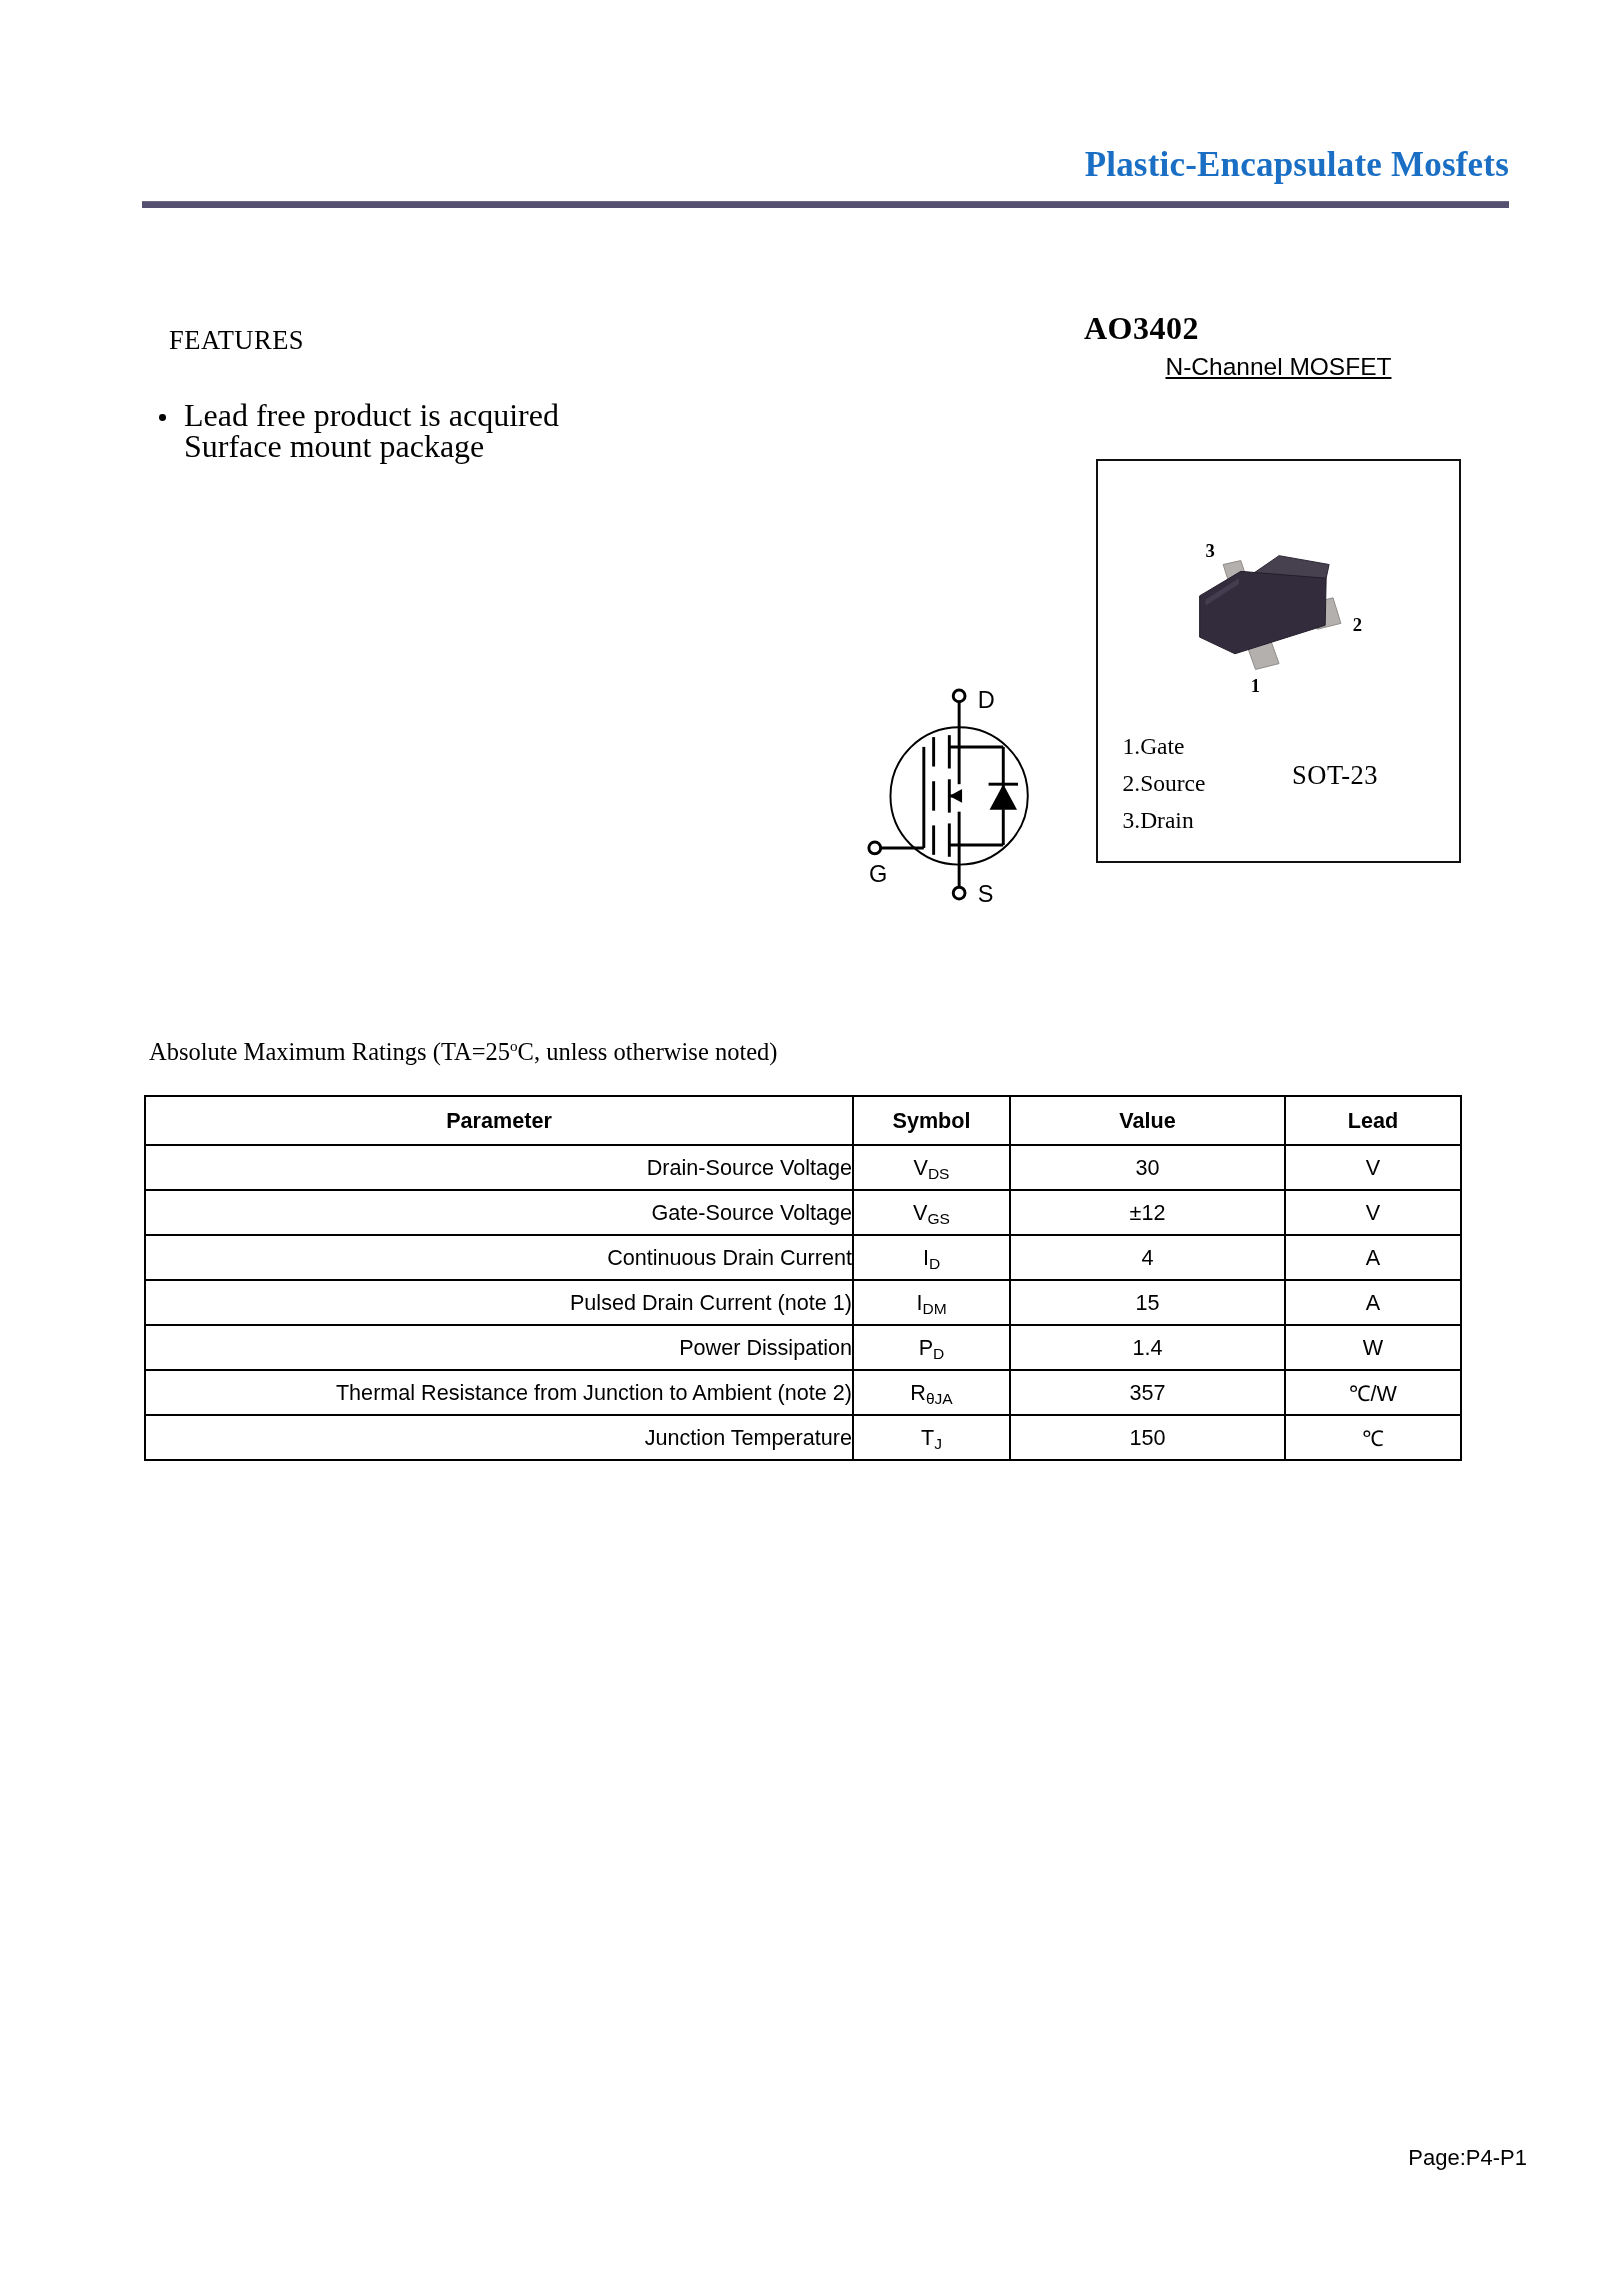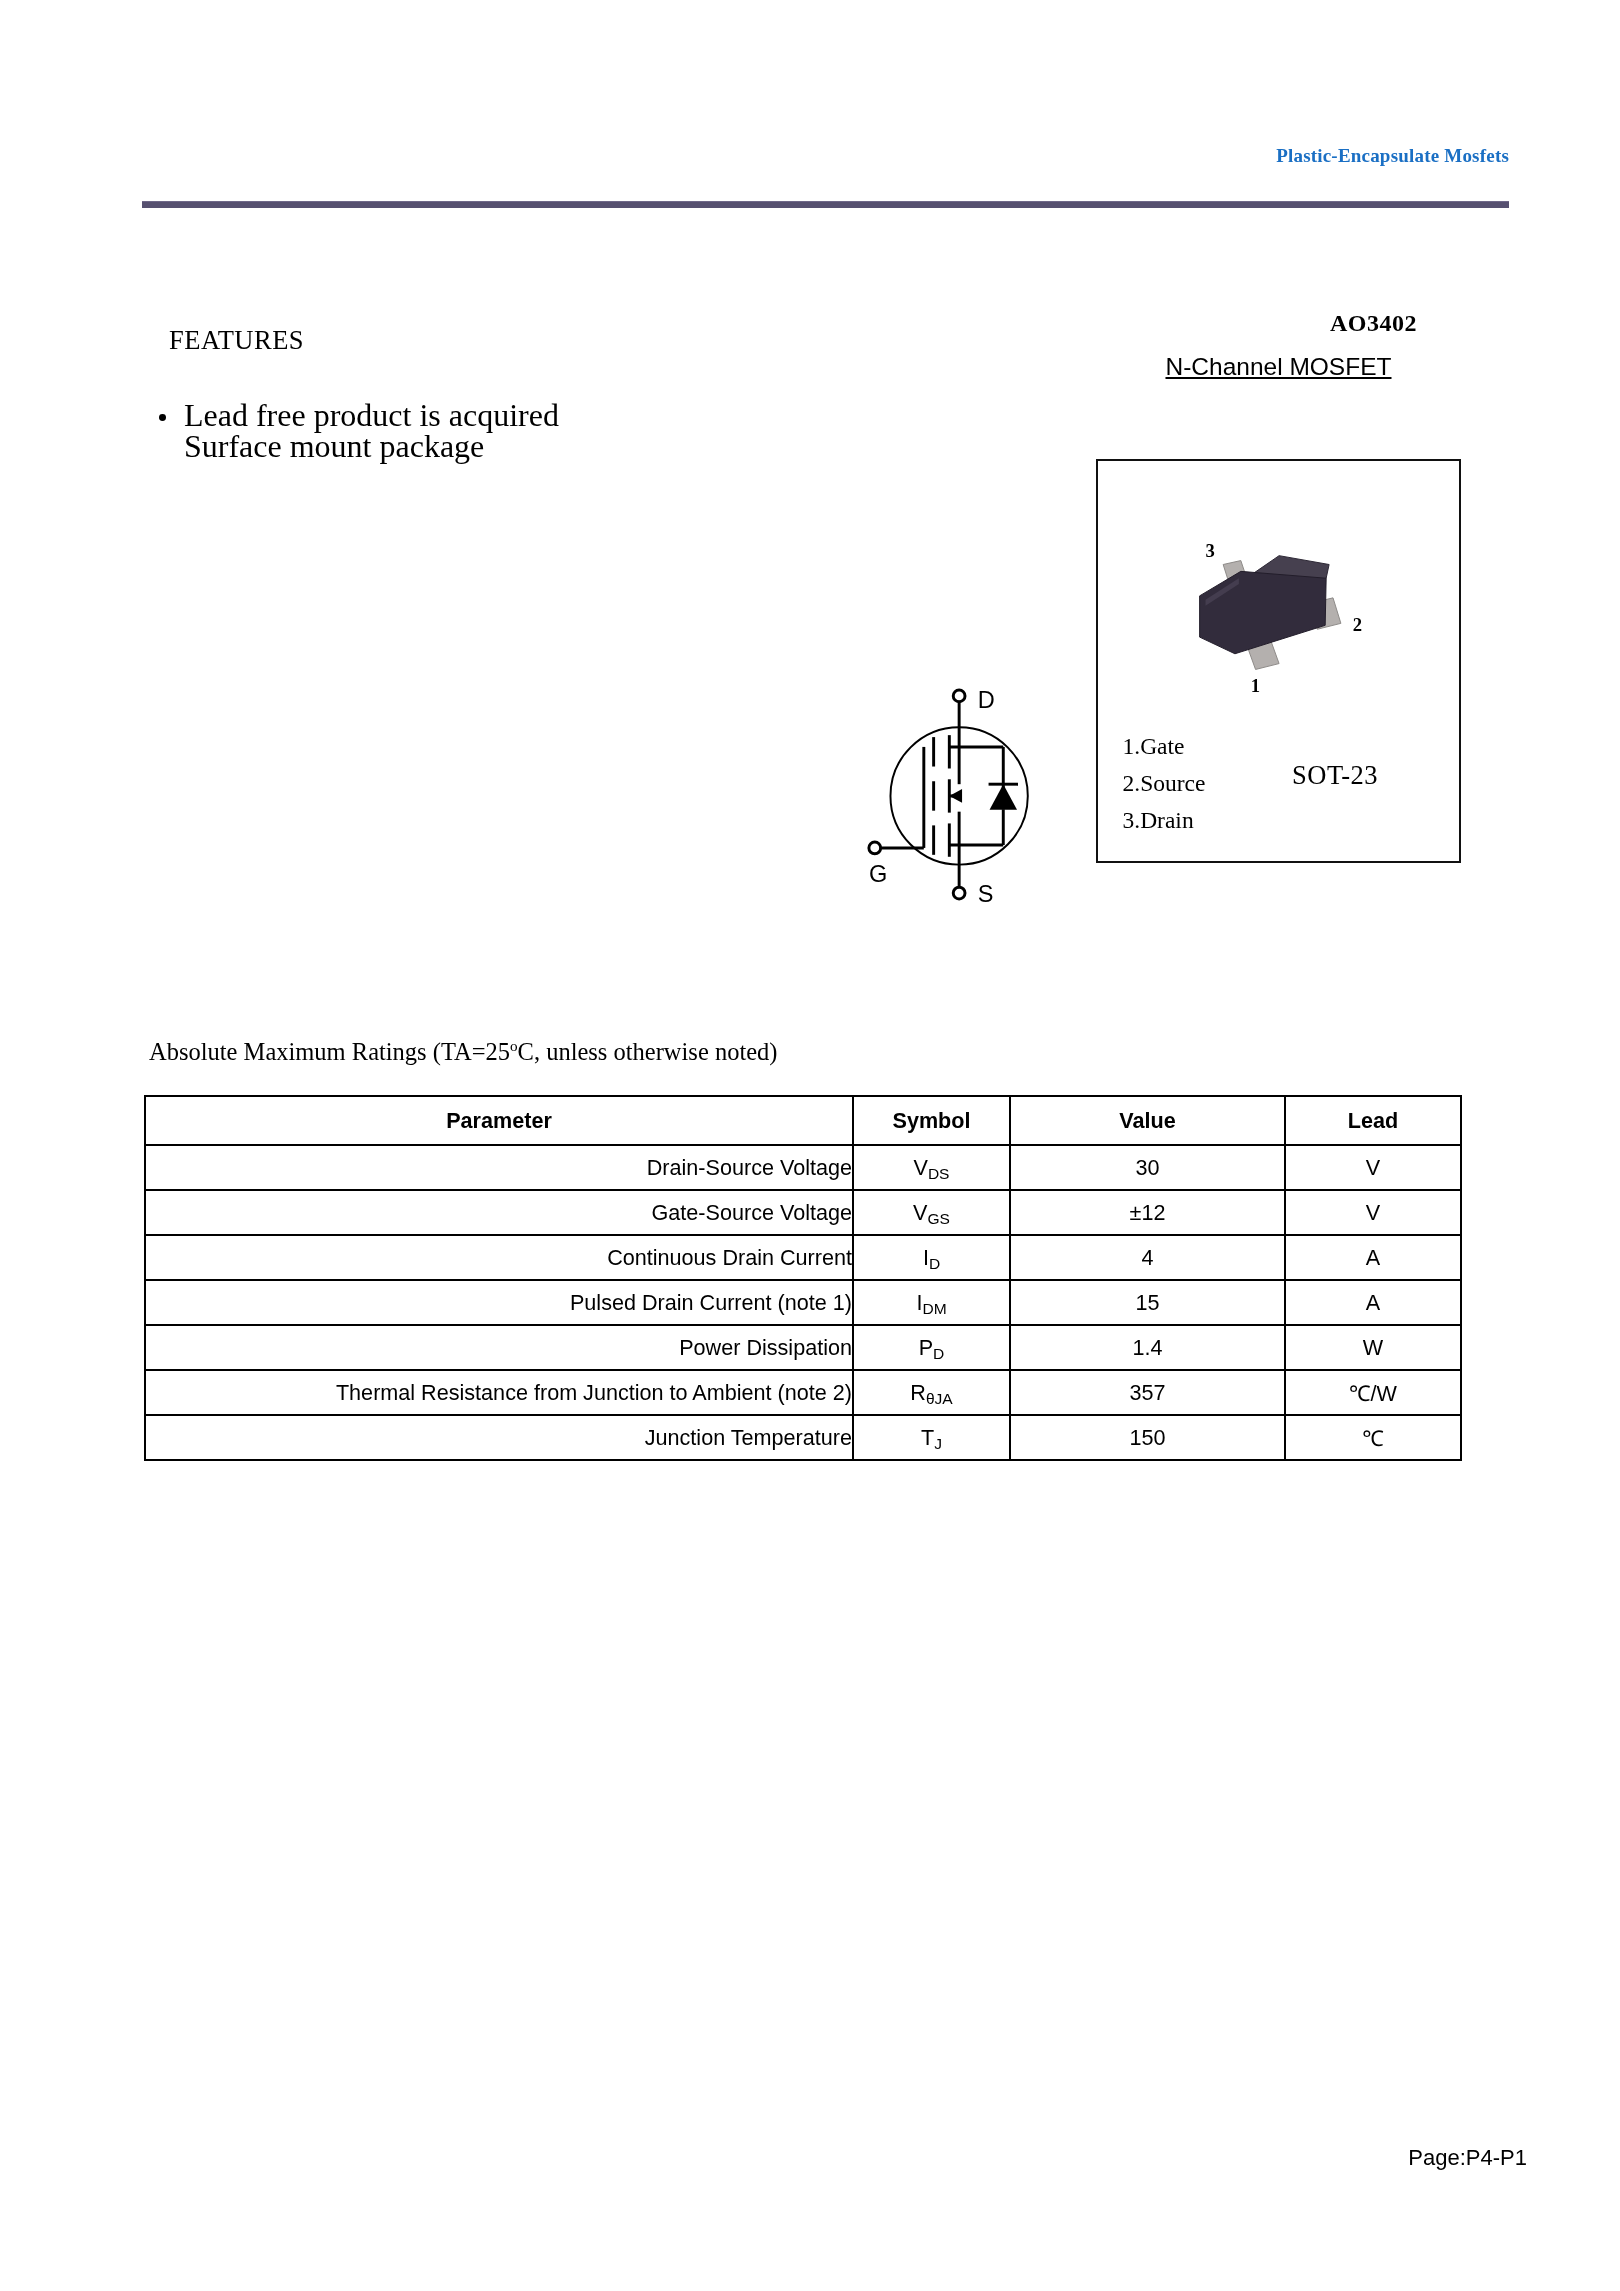--- a/index.html
+++ b/index.html
@@ -27,21 +27,21 @@
     top: 145px;
     width: 1367px;
     height: 69px;
   }
   .doc-header-title {
     position: absolute;
     right: 0;
     top: 0;
     font-family: "Liberation Serif", serif;
     font-weight: bold;
-    font-size: 19px;
+    font-size: 35px;
     letter-spacing: 0.2px;
     color: #1a6fc4;
     white-space: nowrap;
   }
   .doc-header-rule {
     position: absolute;
     left: 0;
     top: 56px;
     width: 1367px;
     height: 6.9px;
@@ -77,26 +77,26 @@
     top: 13.7px;
     width: 6.9px;
     height: 6.9px;
     border-radius: 50%;
     background: #000;
   }
 
   
   .part-number {
     position: absolute;
-    left: 1052px;
+    left: 1084px;
     top: 310px;
     width: 365px;
-    text-align: right;
+    text-align: left;
     font-weight: bold;
-    font-size: 24px;
+    font-size: 32px;
     letter-spacing: 0.5px;
   }
   .part-subtitle {
     position: absolute;
     left: 1096px;
     top: 353px;
     width: 365px;
     text-align: center;
     font-family: "Liberation Sans", sans-serif;
     font-size: 24.5px;

